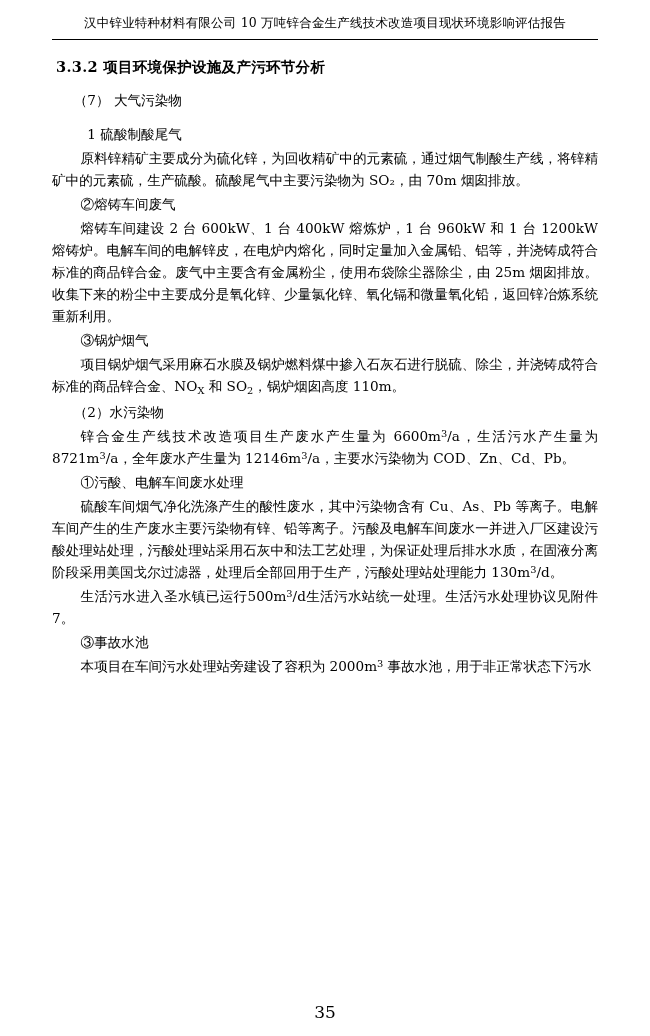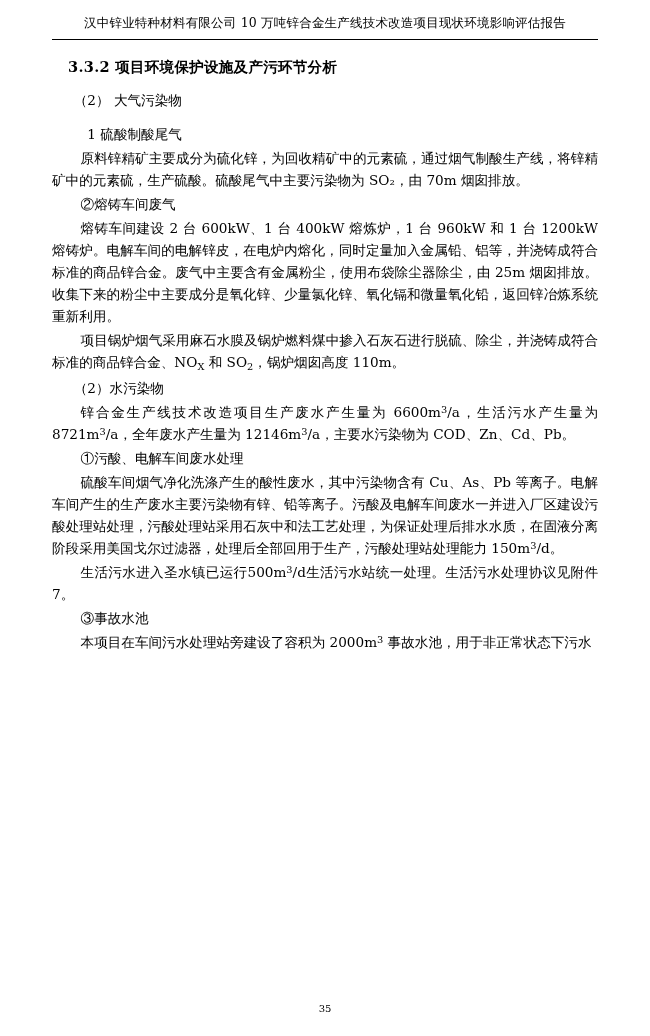--- a/index.html
+++ b/index.html
@@ -29,21 +29,21 @@
     line-height: 1.5;
     letter-spacing: 0.2px;
     padding-bottom: 6px;
     border-bottom: 1px solid #000;
     margin-bottom: 18px;
     white-space: nowrap;
   }
   .sec-title {
     font-size: 14.5px;
     font-weight: bold;
-    margin: 12px 0 12px 16px;
+    margin: 12px 0 12px 4px;
     letter-spacing: 0.3px;
   }
   p {
     margin: 0 0 2px 0;
     font-size: 13.6px;
     line-height: 1.62;
     text-align: justify;
     text-justify: inter-ideograph;
   }
   .ind1 { text-indent: 1.6em; }
@@ -52,48 +52,49 @@
   sub {
     font-size: 0.72em;
     vertical-align: -0.28em;
   }
   sup {
     font-size: 0.72em;
     vertical-align: 0.42em;
   }
   .pageno {
     position: absolute;
-    bottom: 22px;
+    bottom: 14px;
     left: 0;
     width: 650px;
     text-align: center;
-    font-size: 10px;
+    font-size: 17px;
   }
 </style>
 </head>
 <body>
 
 <div class="page">
 
   <div class="header">汉中锌业特种材料有限公司 10 万吨锌合金生产线技术改造项目现状环境影响评估报告</div>
 
   <div class="sec-title">3.3.2 项目环境保护设施及产污环节分析</div>
 
-  <p class="ind1">（2） 大气污染物</p>
+  <p class="ind1">（7） 大气污染物</p>
   <p class="ind-list">1  硫酸制酸尾气</p>
   <p class="ind2">原料锌精矿主要成分为硫化锌，为回收精矿中的元素硫，通过烟气制酸生产线，将锌精矿中的元素硫，生产硫酸。硫酸尾气中主要污染物为 SO₂，由 70m 烟囱排放。</p>
   <p class="ind2">②熔铸车间废气</p>
   <p class="ind2">熔铸车间建设 2 台 600kW、1 台 400kW 熔炼炉，1 台 960kW 和 1 台 1200kW 熔铸炉。电解车间的电解锌皮，在电炉内熔化，同时定量加入金属铅、铝等，并浇铸成符合标准的商品锌合金。废气中主要含有金属粉尘，使用布袋除尘器除尘，由 25m 烟囱排放。收集下来的粉尘中主要成分是氧化锌、少量氯化锌、氧化镉和微量氧化铅，返回锌冶炼系统重新利用。</p>
+  <p class="ind2">③锅炉烟气</p>
   <p class="ind2"><span>项目锅炉烟气采用麻石水膜及锅炉燃料煤中掺入石灰石进行脱硫、除尘，并浇铸成符合标准的商品锌合金、NO</span><sub>X</sub><span> 和 SO</span><sub>2</sub><span>，锅炉烟囱高度 110m。</span></p>
 
   <p class="ind1">（2）水污染物</p>
   <p class="ind2"><span>锌合金生产线技术改造项目生产废水产生量为 6600m</span><sup>3</sup><span>/a，生活污水产生量为 8721m</span><sup>3</sup><span>/a，全年废水产生量为 12146m</span><sup>3</sup><span>/a，主要水污染物为 COD、Zn、Cd、Pb。</span></p>
 
   <p class="ind2">①污酸、电解车间废水处理</p>
-  <p class="ind2"><span>硫酸车间烟气净化洗涤产生的酸性废水，其中污染物含有 Cu、As、Pb 等离子。电解车间产生的生产废水主要污染物有锌、铅等离子。污酸及电解车间废水一并进入厂区建设污酸处理站处理，污酸处理站采用石灰中和法工艺处理，为保证处理后排水水质，在固液分离阶段采用美国戈尔过滤器，处理后全部回用于生产，污酸处理站处理能力 150m</span><sup>3</sup><span>/d。</span></p>
+  <p class="ind2"><span>硫酸车间烟气净化洗涤产生的酸性废水，其中污染物含有 Cu、As、Pb 等离子。电解车间产生的生产废水主要污染物有锌、铅等离子。污酸及电解车间废水一并进入厂区建设污酸处理站处理，污酸处理站采用石灰中和法工艺处理，为保证处理后排水水质，在固液分离阶段采用美国戈尔过滤器，处理后全部回用于生产，污酸处理站处理能力 130m</span><sup>3</sup><span>/d。</span></p>
 
   <p class="ind2"><span>生活污水进入圣水镇已运行500m</span><sup>3</sup><span>/d生活污水站统一处理。生活污水处理协议见附件7。</span></p>
 
   <p class="ind2">③事故水池</p>
   <p class="ind2"><span>本项目在车间污水处理站旁建设了容积为 2000m</span><sup>3</sup><span> 事故水池，用于非正常状态下污水</span></p>
 
   <div class="pageno">35</div>
 </div>
 
 </body></html>

